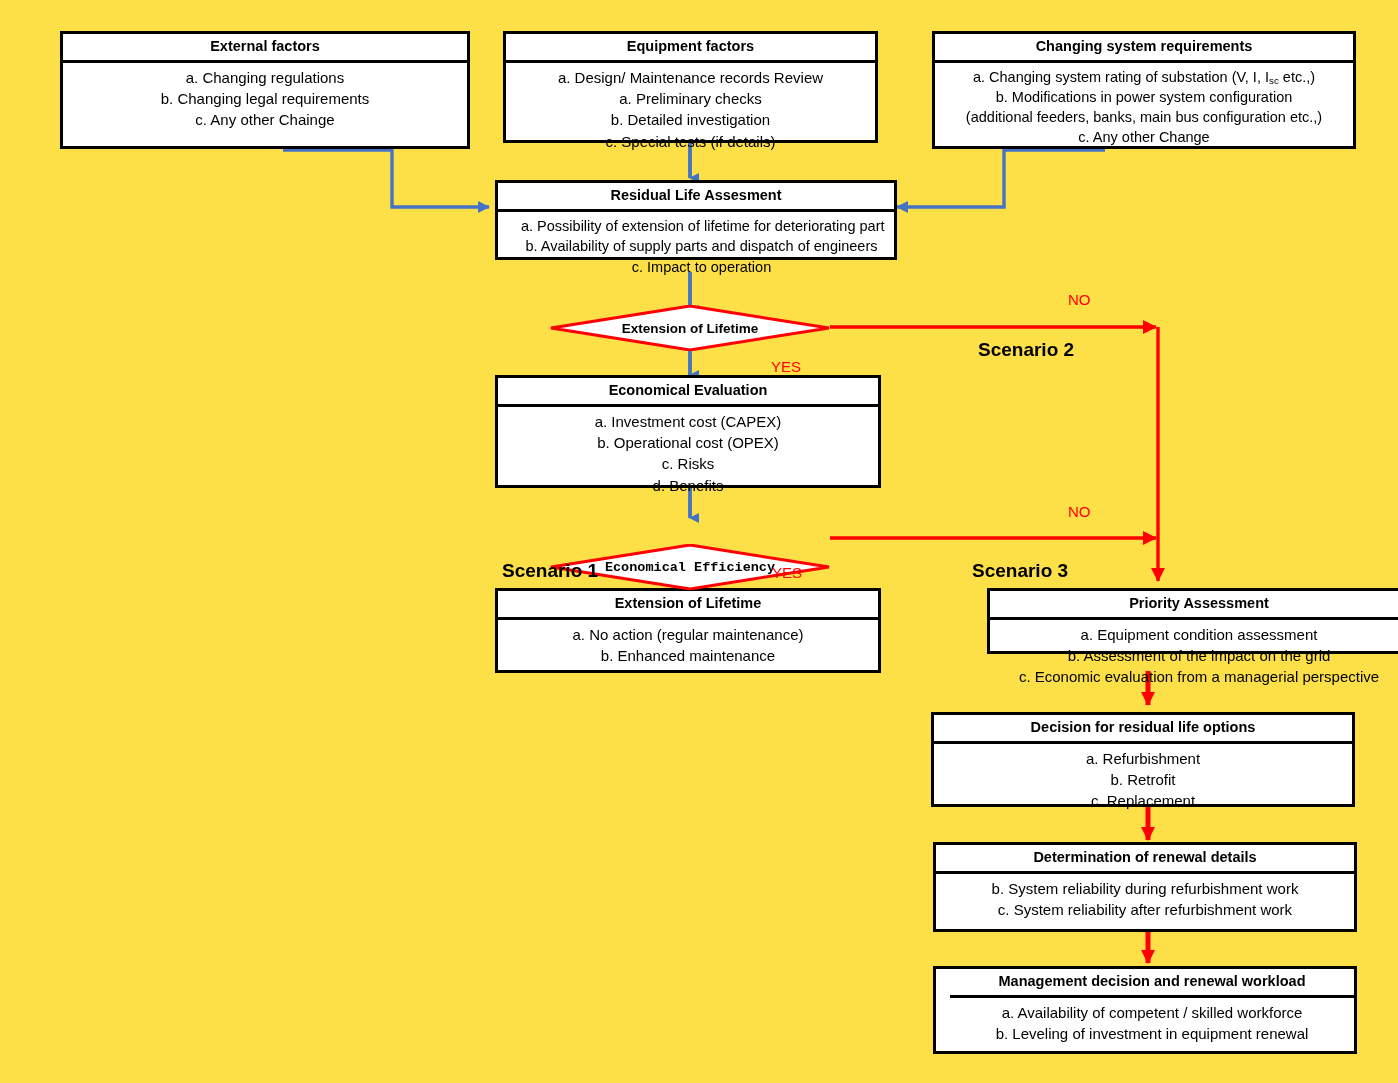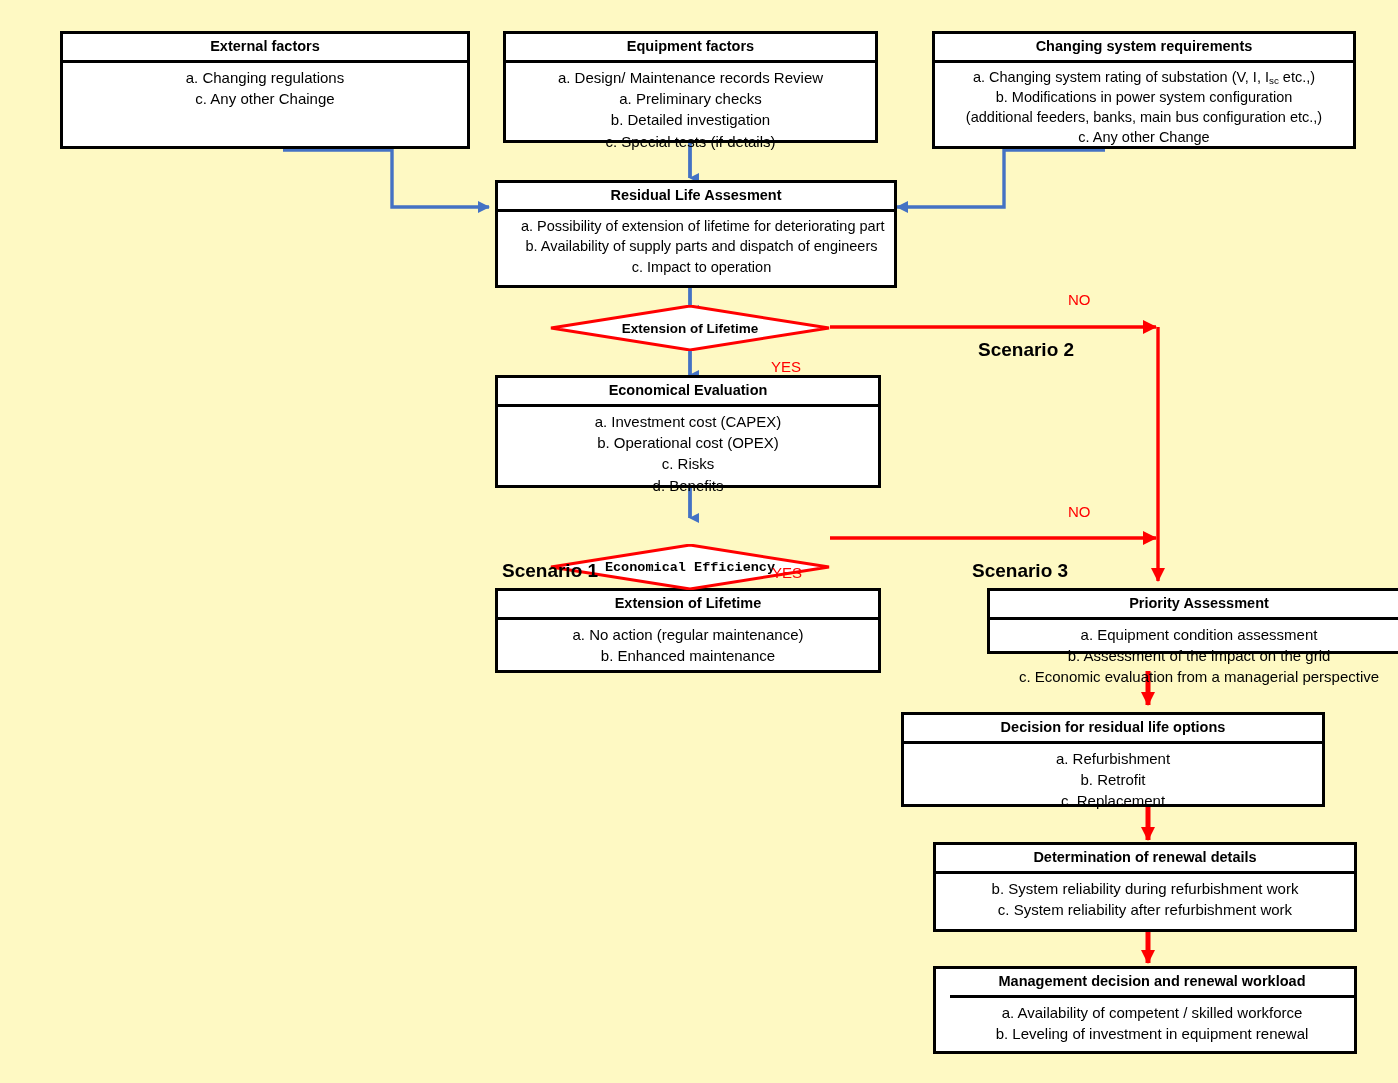--- a/index.html
+++ b/index.html
@@ -9,21 +9,21 @@
     background: #ffffff;
   }
   body {
     font-family: "Liberation Sans", sans-serif;
     color: #000000;
   }
   #canvas {
     position: relative;
     width: 1398px;
     height: 1083px;
-    background: #fef9c3;
+    background: #fde047;
     overflow: hidden;
   }
   
   .box {
     position: absolute;
     box-sizing: border-box;
     border: 3px solid #000000;
     background: #ffffff;
     z-index: 5;
   }
@@ -168,20 +168,21 @@
 
     <g>
       <path d="M 1148,932 L 1148,963" fill="none" stroke="#ff0000" stroke-width="5" marker-end="url(#redArrowGeneric)"></path>
     </g>
   </svg>
 
   <div class="box" style="left:60px; top:31px; width:410px; height:118px;">
     <div class="box-title">External factors</div>
     <div class="box-body">
       <div class="line">a. Changing regulations</div>
+      <div class="line">b. Changing legal requirements</div>
       <div class="line">c. Any other Chainge</div>
     </div>
   </div>
 
   <div class="box" style="left:503px; top:31px; width:375px; height:112px;">
     <div class="box-title">Equipment factors</div>
     <div class="box-body">
       <div class="line">a. Design/ Maintenance records Review</div>
       <div class="line">a. Preliminary checks</div>
       <div class="line">b. Detailed investigation</div>
@@ -192,21 +193,21 @@
   <div class="box" style="left:932px; top:31px; width:424px; height:118px;">
     <div class="box-title">Changing system requirements</div>
     <div class="box-body" style="font-size:14.5px; line-height:1.38;">
       <div class="line">a. Changing system rating of substation (V, I, I<sub>sc</sub> etc.,)</div>
       <div class="line">b. Modifications in power system configuration</div>
       <div class="line">(additional feeders, banks, main bus configuration etc.,)</div>
       <div class="line">c. Any other Change</div>
     </div>
   </div>
 
-  <div class="box" style="left:495px; top:180px; width:402px; height:108px;">
+  <div class="box" style="left:495px; top:180px; width:402px; height:80px;">
     <div class="box-title">Residual Life Assesment</div>
     <div class="box-body" style="font-size:14.5px; line-height:1.42; padding-left:1px; padding-right:12px;margin-left:22px;">
       <div class="line">a. Possibility of extension of lifetime for deteriorating part</div>
       <div class="line">b. Availability of supply parts and dispatch of engineers</div>
       <div class="line">c. Impact to operation</div>
     </div>
   </div>
 
   <div class="diamond-wrap" style="left:550px; top:305px; width:280px; height:46px;">
     <svg width="280" height="46" viewBox="0 0 280 46" xmlns="http://www.w3.org/2000/svg">
@@ -242,21 +243,21 @@
 
   <div class="box" style="left:987px; top:588px; width:424px; height:66px;">
     <div class="box-title">Priority Assessment</div>
     <div class="box-body">
       <div class="line">a. Equipment condition assessment</div>
       <div class="line">b. Assessment of the impact on the grid</div>
       <div class="line">c. Economic evaluation from a managerial perspective</div>
     </div>
   </div>
 
-  <div class="box" style="left:901px; top:712px; width:424px; height:95px;">
+  <div class="box" style="left:931px; top:712px; width:424px; height:95px;">
     <div class="box-title">Decision for residual life options</div>
     <div class="box-body">
       <div class="line">a. Refurbishment</div>
       <div class="line">b. Retrofit</div>
       <div class="line">c. Replacement</div>
     </div>
   </div>
 
   <div class="box" style="left:933px; top:842px; width:424px; height:90px;">
     <div class="box-title">Determination of renewal details</div>

